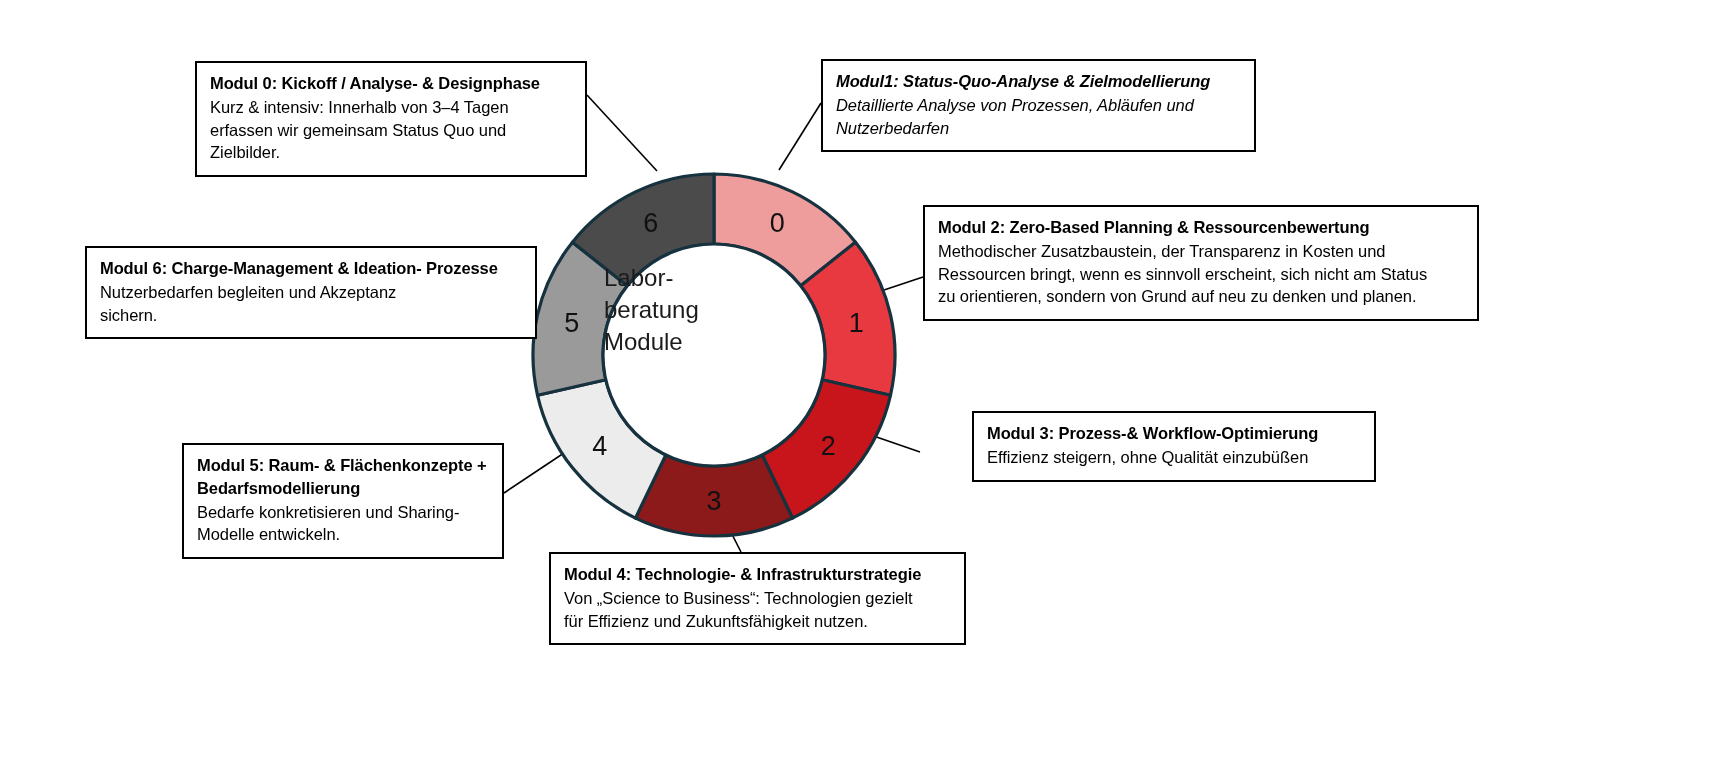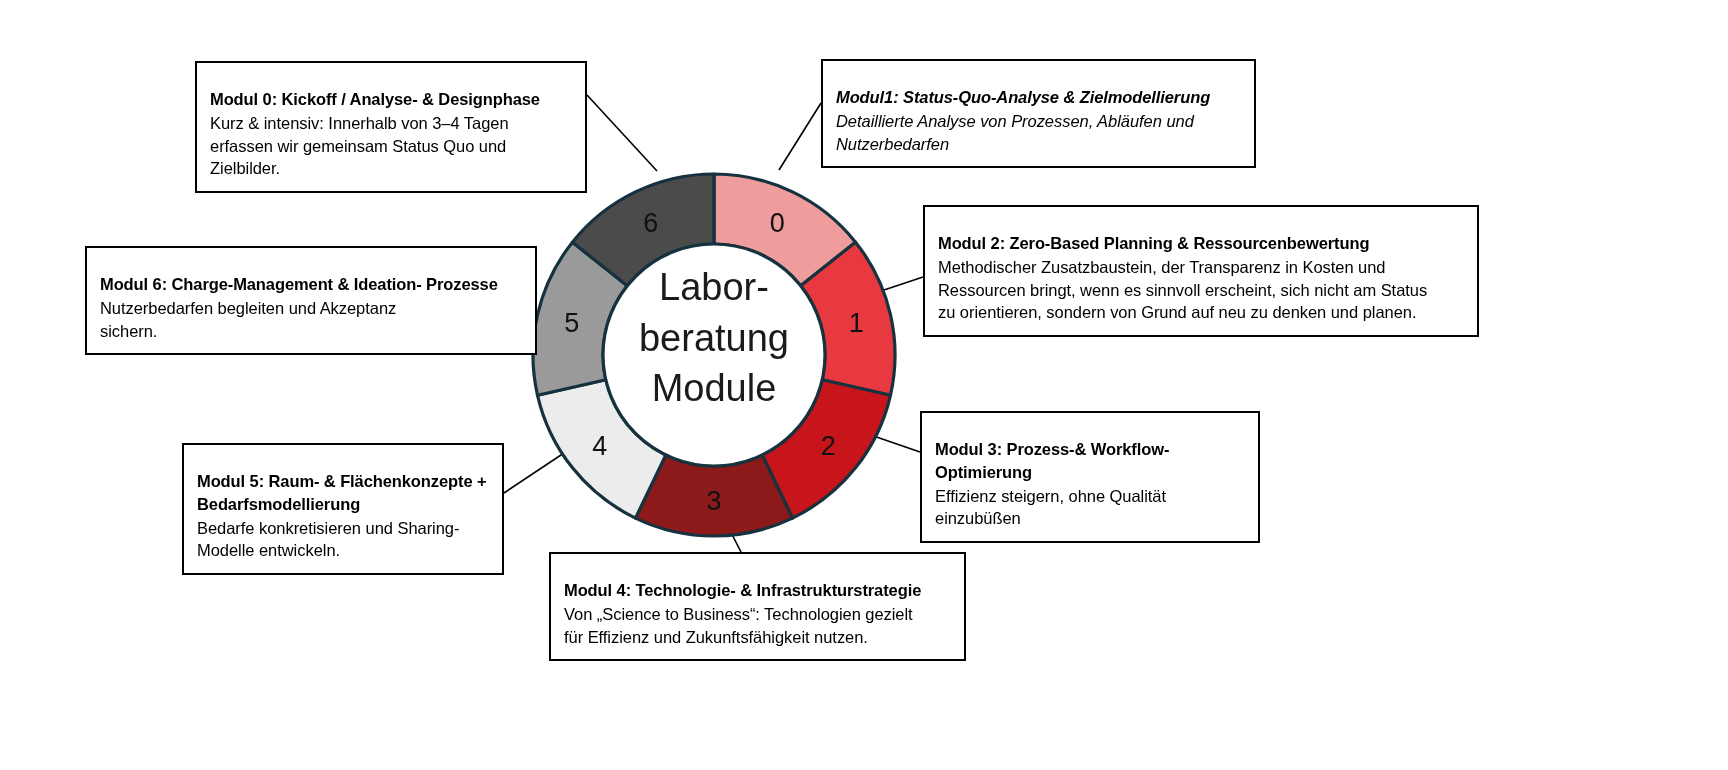--- a/index.html
+++ b/index.html
@@ -38,44 +38,42 @@
     font-size: 16.5px;
     line-height: 1.38;
     color: #000000;
     z-index: 5;
   }
   .callout .c-title {
     font-weight: bold;
     display: block;
     margin-bottom: 1px;
     letter-spacing: -0.1px;
-    margin-top: 16px;
   }
   .callout .c-body {
     display: block;
     white-space: pre-line;
     letter-spacing: -0.05px;
   }
   
   #callout-0 { left: 195px; top: 61px;  width: 392px; }
   #callout-1 { left: 821px; top: 59px;  width: 435px; font-style: italic; }
   #callout-2 { left: 923px; top: 205px; width: 556px; }
-  #callout-3 { left: 920px; top: 411px; width: 340px; }
+  #callout-3 { left: 972px; top: 411px; width: 404px; }
   #callout-4 { left: 549px; top: 552px; width: 417px; }
   #callout-5 { left: 182px; top: 443px; width: 322px; }
   #callout-6 { left: 85px;  top: 246px; width: 452px; }
 
   
   #donut-center-label {
     position: absolute;
     left: 604px;
     top: 262px;
     width: 220px;
-    text-align: center;
-    font-size: 38px;
+    font-size: 24px;
     line-height: 1.33;
     color: #1b1b1b;
     z-index: 4;
     white-space: pre-line;
     pointer-events: none;
   }
   .seg-number {
     font-size: 27px;
     fill: #111111;
     font-family: "Liberation Sans", sans-serif;

